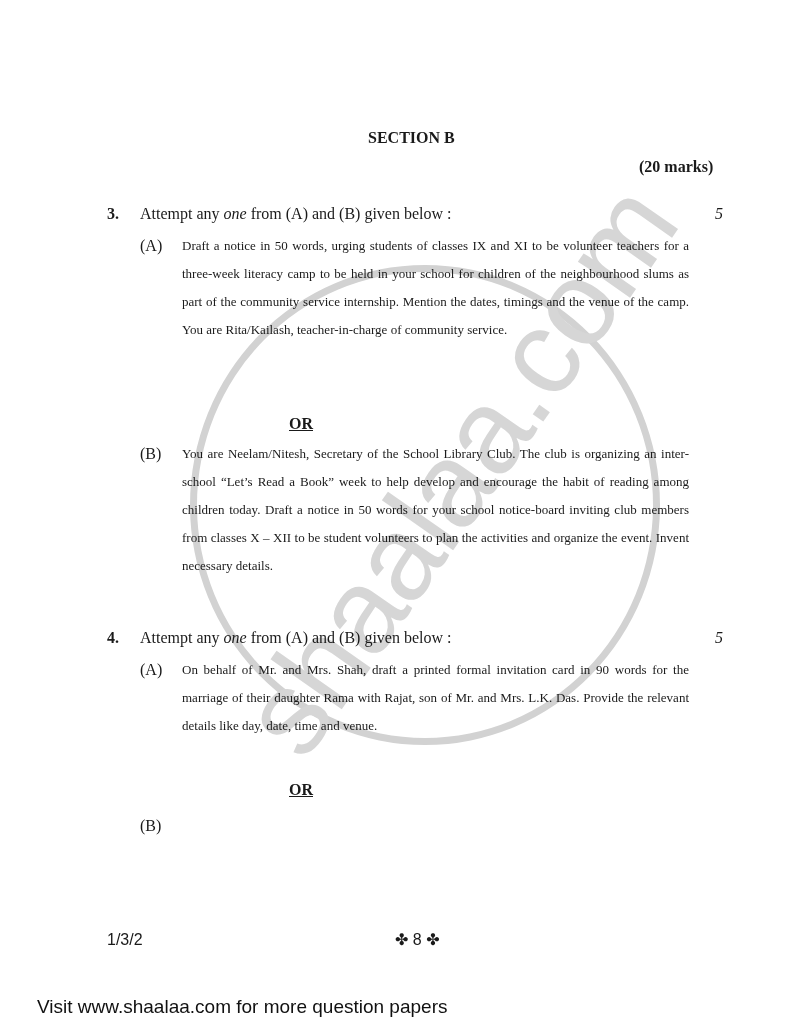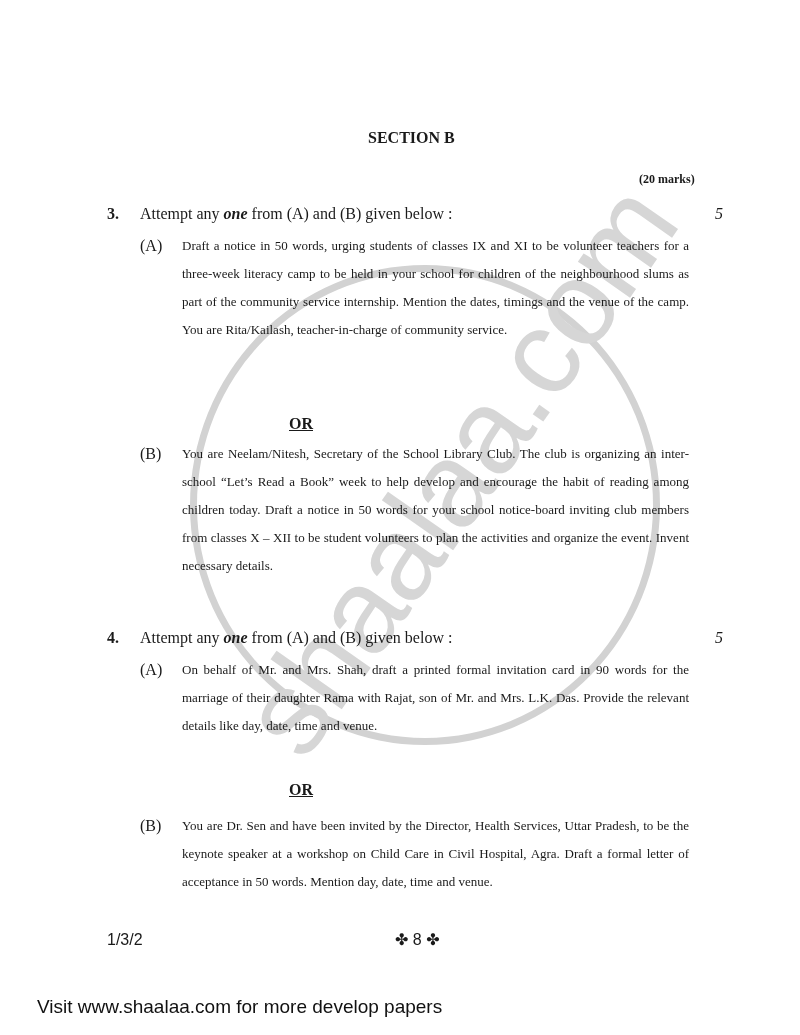--- a/index.html
+++ b/index.html
@@ -14,36 +14,36 @@
     .wm-text {
       position:absolute; left:150px; top:450px; width:560px; text-align:center;
       font-family:"Liberation Sans", "DejaVu Sans", sans-serif; font-size:120px;
       color:#d6d6d6; transform:rotate(-55deg); transform-origin:center; letter-spacing:-2px;
       pointer-events:none; line-height:1;
     }
     .content { position:absolute; left:16px; top:0; width:800px; height:998px; }
     .abs { position:absolute; font-size:16px; line-height:28px; }
     .section-title { left:352px; top:124px; font-weight:bold; font-size:16px; }
     .sub-title { left:303px; top:153px; font-weight:bold; font-size:16px; }
-    .marks-total { left:623px; top:153px; font-weight:bold; font-size:12px;margin-top:12px; }
+    .marks-total { left:623px; top:153px; font-weight:bold; font-size:16px; }
     .qnum { font-weight:bold; }
     .marks { font-style:italic; }
     .para {
       position:absolute; left:166px; width:507px; font-size:13px; line-height:28px;
       text-align:justify;
     }
     .opt-label { position:absolute; left:124px; font-size:16px; line-height:28px; }
     .or { font-weight:bold;text-decoration:underline; }
     .footer-code { font-family:"Liberation Sans", "DejaVu Sans", sans-serif; font-size:16px; }
     .page-num { font-family:"Liberation Sans", "DejaVu Sans", sans-serif; font-size:16px; }
     .visit {
       position:absolute; left:21px; top:996px; font-family:"Liberation Sans", "DejaVu Sans", sans-serif;
       font-size:19px; color:#111;
     }
-    em.one { font-weight:bold; font-style:italic; }
+    em.one { font-weight:normal; font-style:italic; }
   </style>
 </head>
 <body>
 
 <div class="watermark"></div>
 <div class="wm-text">shaalaa.com</div>
 
 <div class="content">
 
   <div class="abs section-title">SECTION B</div>
@@ -68,19 +68,18 @@
     <span>Attempt any </span><em class="one">one</em><span> from (A) and (B) given below :</span>
   </div>
   <div class="abs marks" style="left:699px; top:624px;">5</div>
 
   <div class="opt-label" style="top:656px;">(A)</div>
   <div class="para" style="top:656px;">On behalf of Mr. and Mrs. Shah, draft a printed formal invitation card in 90 words for the marriage of their daughter Rama with Rajat, son of Mr. and Mrs. L.K. Das. Provide the relevant details like day, date, time and venue.</div>
 
   <div class="abs or" style="left:273px; top:776px;">OR</div>
 
   <div class="opt-label" style="top:812px;">(B)</div>
-  <div class="para" style="top:812px;">You are Dr. Sen and have been invited by the Director, Health Services, Uttar Pradesh, to be the keynote speaker at a workshop on Child Care in Civil Hospital, Agra. Draft a formal letter of acceptance in 50 words. Mention day, date, time and venue.</div>
 
   <div class="abs footer-code" style="left:91px; top:926px;">1/3/2</div>
   <div class="abs page-num" style="left:379px; top:926px;">✤ 8 ✤</div>
 
-  <div class="visit">Visit www.shaalaa.com for more develop papers</div>
+  <div class="visit">Visit www.shaalaa.com for more question papers</div>
 </div>
 
 </body></html>

